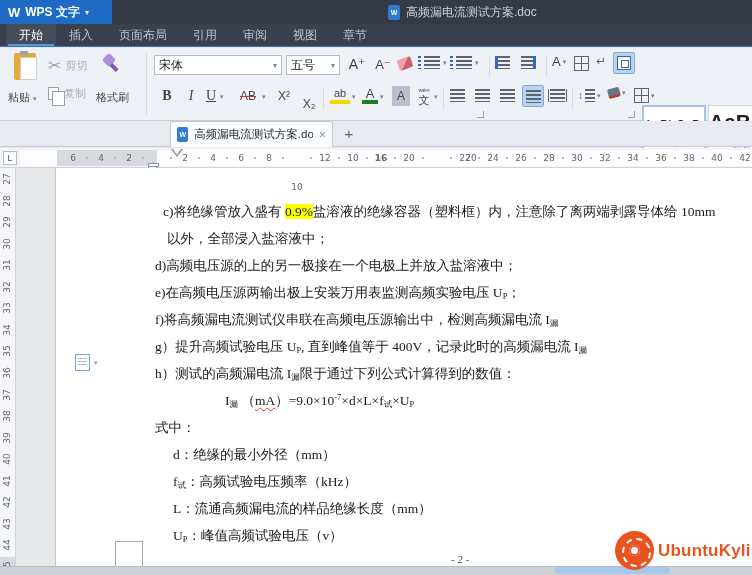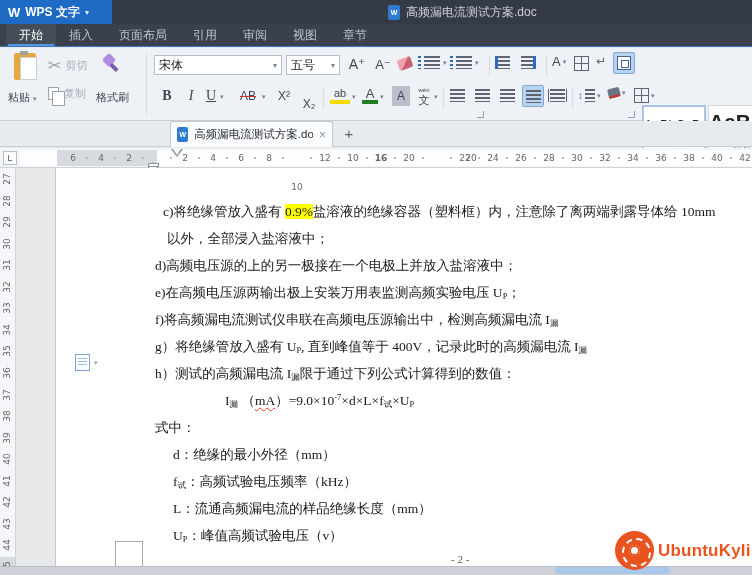--- a/index.html
+++ b/index.html
@@ -323,21 +323,21 @@
       <span class="vnum" style="top: 372.35px;">44</span>
       <span class="vnum" style="top: 393.9px;">45</span>
     </div>
 
   <div class="abs page">
     <div class="dline" style="left:99px;top:35px;margin-left:8px;"><span>c)将绝缘管放入盛有 </span><span class="hl">0.9%</span><span>盐溶液的绝缘容器（塑料框）内，注意除了离两端剥露导体给 10mm</span></div>
     <div class="dline" style="left:111px;top:62px;"><span>以外，全部浸入盐溶液中；</span></div>
     <div class="dline" style="left:99px;top:89px;"><span>d)高频电压源的上的另一极接在一个电极上并放入盐溶液中；</span></div>
     <div class="dline" style="left:99px;top:116px;"><span>e)在高频电压源两输出极上安装万用表监测高频实验电压 U</span><sub>P</sub><span>；</span></div>
     <div class="dline" style="left:99px;top:143px;"><span>f)将高频漏电流测试仪串联在高频电压源输出中，检测高频漏电流 I</span><sub>漏</sub></div>
-    <div class="dline" style="left:99px;top:170px;"><span>g）将绝缘管放入盛有 U</span><sub>P</sub><span>, 直到峰值等于 400V，记录此时的高频漏电流 I</span><sub>漏</sub></div>
+    <div class="dline" style="left:99px;top:170px;"><span>g）提升高频试验电压 U</span><sub>P</sub><span>, 直到峰值等于 400V，记录此时的高频漏电流 I</span><sub>漏</sub></div>
     <div class="dline" style="left:99px;top:197px;"><span>h）测试的高频漏电流 I</span><sub>漏</sub><span>限于通过下列公式计算得到的数值：</span></div>
     <div class="dline" style="left:169px;top:224px;text-align:center;">
       <span>I</span><sub>漏</sub>
       <span>（</span><span class="sq">mA</span><span>）=9.0×10</span><sup>-7</sup><span>×d×L×f</span><sub>试</sub><span>×U</span><sub>P</sub>
     </div>
     <div class="dline" style="left:99px;top:251px;"><span>式中：</span></div>
     <div class="dline" style="left:117px;top:278px;"><span>d：绝缘的最小外径（mm）</span></div>
     <div class="dline" style="left:117px;top:332px;"><span>L：流通高频漏电流的样品绝缘长度（mm）</span></div>
     <div class="dline" style="left:117px;top:305px;"><span>f</span><sub>试</sub><span>：高频试验电压频率（kHz）</span></div>
     <div class="dline" style="left:117px;top:359px;"><span>U</span><sub>P</sub><span>：峰值高频试验电压（v）</span></div>

